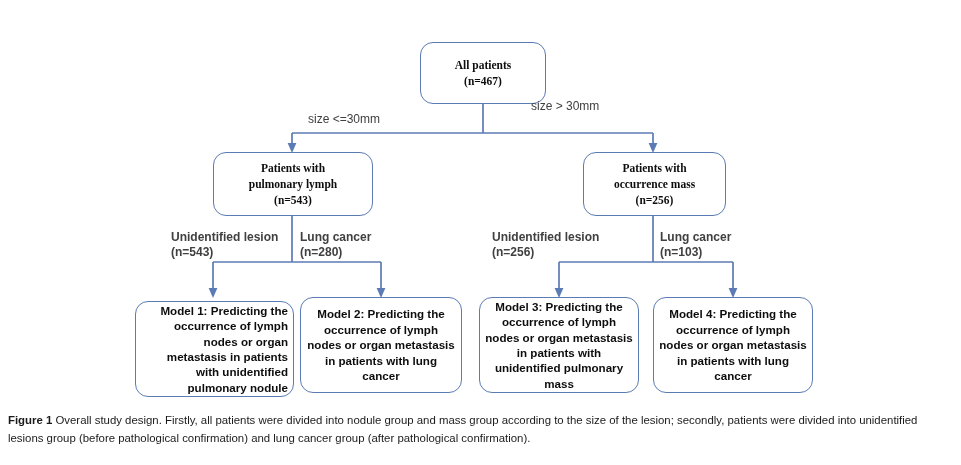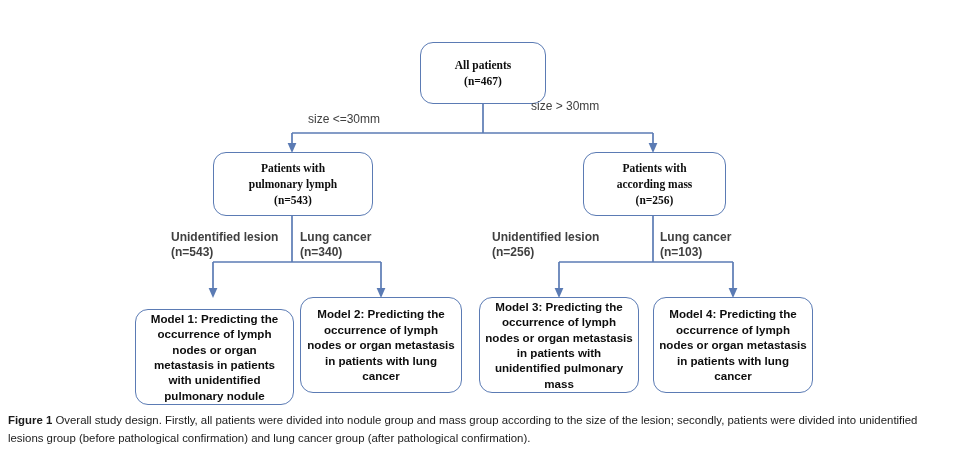--- a/index.html
+++ b/index.html
@@ -77,21 +77,21 @@
 
   .node-sans .node-text {
     display: block;
   }
 
   
   #node-all-patients   { left: 420px; top: 42px;  width: 126px; height: 62px; }
   #node-nodule         { left: 213px; top: 152px; width: 160px; height: 64px; }
   #node-mass           { left: 583px; top: 152px; width: 143px; height: 64px; }
 
-  #node-model-1 { left: 135px; top: 309px; width: 159px; height: 96px; }
+  #node-model-1 { left: 135px; top: 301px; width: 159px; height: 96px; text-align: right; }
   #node-model-2 { left: 300px; top: 297px; width: 162px; height: 96px; text-align: center; }
   #node-model-3 { left: 479px; top: 297px; width: 160px; height: 96px; }
   #node-model-4 { left: 653px; top: 297px; width: 160px; height: 96px; }
 
   
   .edge-label {
     position: absolute;
     font-family: "Liberation Sans", sans-serif;
     font-size: 12px;
     font-weight: normal;
@@ -175,33 +175,33 @@
       <div>
         <span class="node-line">Patients with</span>
         <span class="node-line">pulmonary lymph</span>
         <span class="node-line">(n=543)</span>
       </div>
     </div>
 
     <div class="node node-serif" id="node-mass">
       <div>
         <span class="node-line">Patients with</span>
-        <span class="node-line">according mass</span>
+        <span class="node-line">occurrence mass</span>
         <span class="node-line">(n=256)</span>
       </div>
     </div>
 
     <div class="edge-label" id="label-unid-left">
       <span class="lbl-line">Unidentified lesion</span>
       <span class="lbl-line">(n=543)</span>
     </div>
 
     <div class="edge-label" id="label-lc-left">
       <span class="lbl-line">Lung cancer</span>
-      <span class="lbl-line">(n=340)</span>
+      <span class="lbl-line">(n=280)</span>
     </div>
 
     <div class="edge-label" id="label-unid-right">
       <span class="lbl-line">Unidentified lesion</span>
       <span class="lbl-line">(n=256)</span>
     </div>
 
     <div class="edge-label" id="label-lc-right">
       <span class="lbl-line">Lung cancer</span>
       <span class="lbl-line">(n=103)</span>

